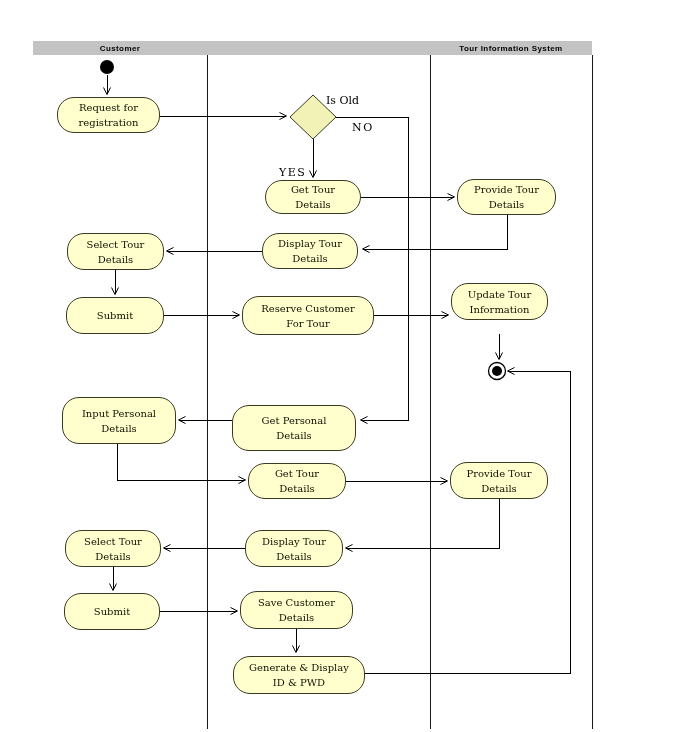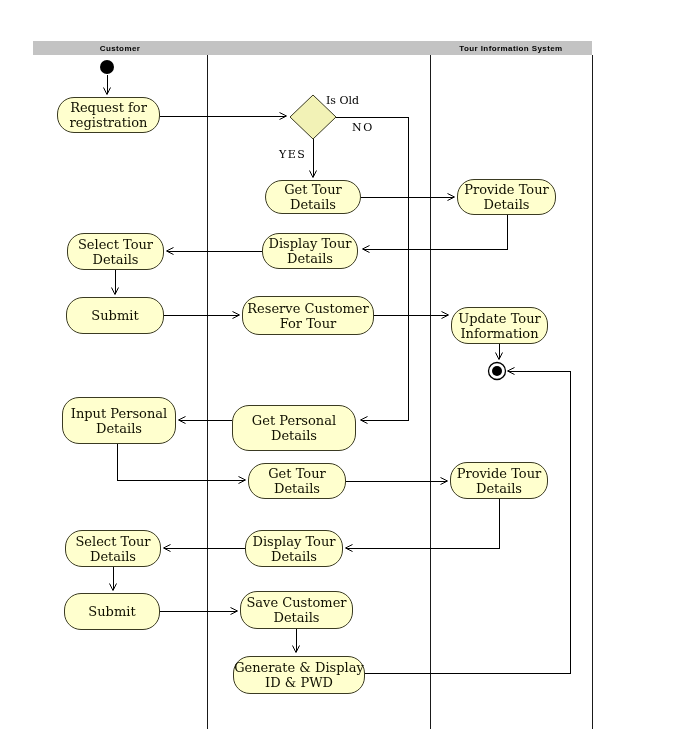--- a/index.html
+++ b/index.html
@@ -22,21 +22,21 @@
     font-size:8px;font-weight:bold;color:#000;
     letter-spacing:.4px;
     display:flex;align-items:center;justify-content:center;
   }
   .activity{
     position:absolute;
     background:#ffffce;
     border:1px solid #3a3a22;
     border-radius:17px;
     display:flex;flex-direction:column;align-items:center;justify-content:center;
-    font-size:13px;line-height:15px;color:#101000;
+    font-size:10px;line-height:15px;color:#101000;
     text-align:center;
     box-sizing:border-box;
   }
   .flow-label{
     position:absolute;font-size:11px;color:#000;white-space:nowrap;
   }
   .caps{letter-spacing:1.5px;}
 </style>
 </head>
 <body>
@@ -88,21 +88,21 @@
     <circle cx="107" cy="67" r="7" fill="#000"></circle>
 
     <g>
       <circle cx="497" cy="371" r="8.5" fill="#fff" stroke="#000" stroke-width="1.3"></circle>
       <circle cx="497" cy="371" r="5" fill="#000"></circle>
     </g>
   </svg>
 
   <div class="flow-label" style="left:326px;top:94px;">Is Old</div>
   <div class="flow-label caps" style="left:352px;top:121px;">NO</div>
-  <div class="flow-label caps" style="left:279px;top:148px;">YES</div>
+  <div class="flow-label caps" style="left:279px;top:166px;">YES</div>
 
   <div class="activity" style="left:57px;top:97px;width:103px;height:36px;">
     <span>Request for</span>
     <span>registration</span>
   </div>
 
   <div class="activity" style="left:265px;top:180px;width:96px;height:34px;">
     <span>Get Tour</span>
     <span>Details</span>
   </div>
@@ -124,21 +124,21 @@
 
   <div class="activity" style="left:66px;top:297px;width:98px;height:37px;">
     <span>Submit</span>
   </div>
 
   <div class="activity" style="left:242px;top:296px;width:132px;height:39px;">
     <span>Reserve Customer</span>
     <span>For Tour</span>
   </div>
 
-  <div class="activity" style="left:451px;top:307px;width:97px;height:37px;">
+  <div class="activity" style="left:451px;top:283px;width:97px;height:37px;">
     <span>Update Tour</span>
     <span>Information</span>
   </div>
 
   <div class="activity" style="left:62px;top:397px;width:114px;height:47px;">
     <span>Input Personal</span>
     <span>Details</span>
   </div>
 
   <div class="activity" style="left:232px;top:397px;width:124px;height:46px;margin-top:8px;">

